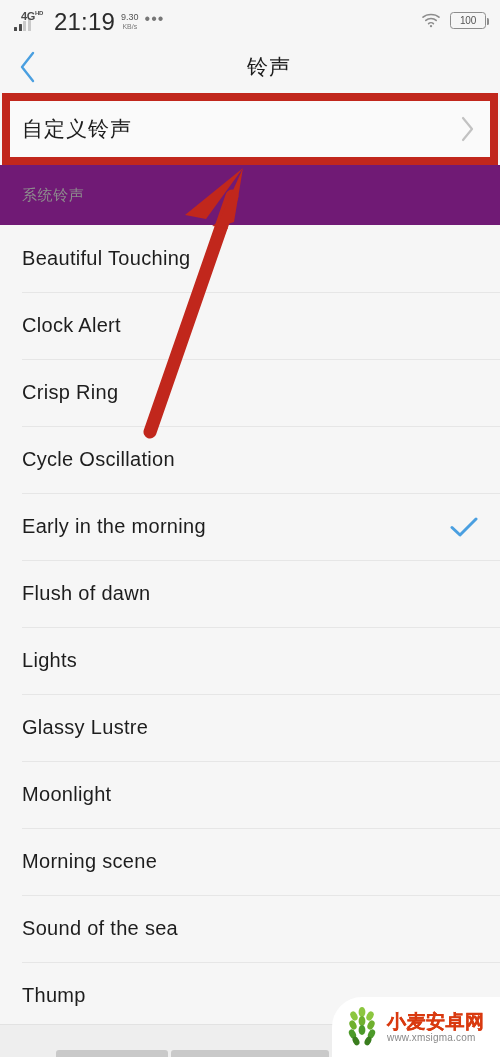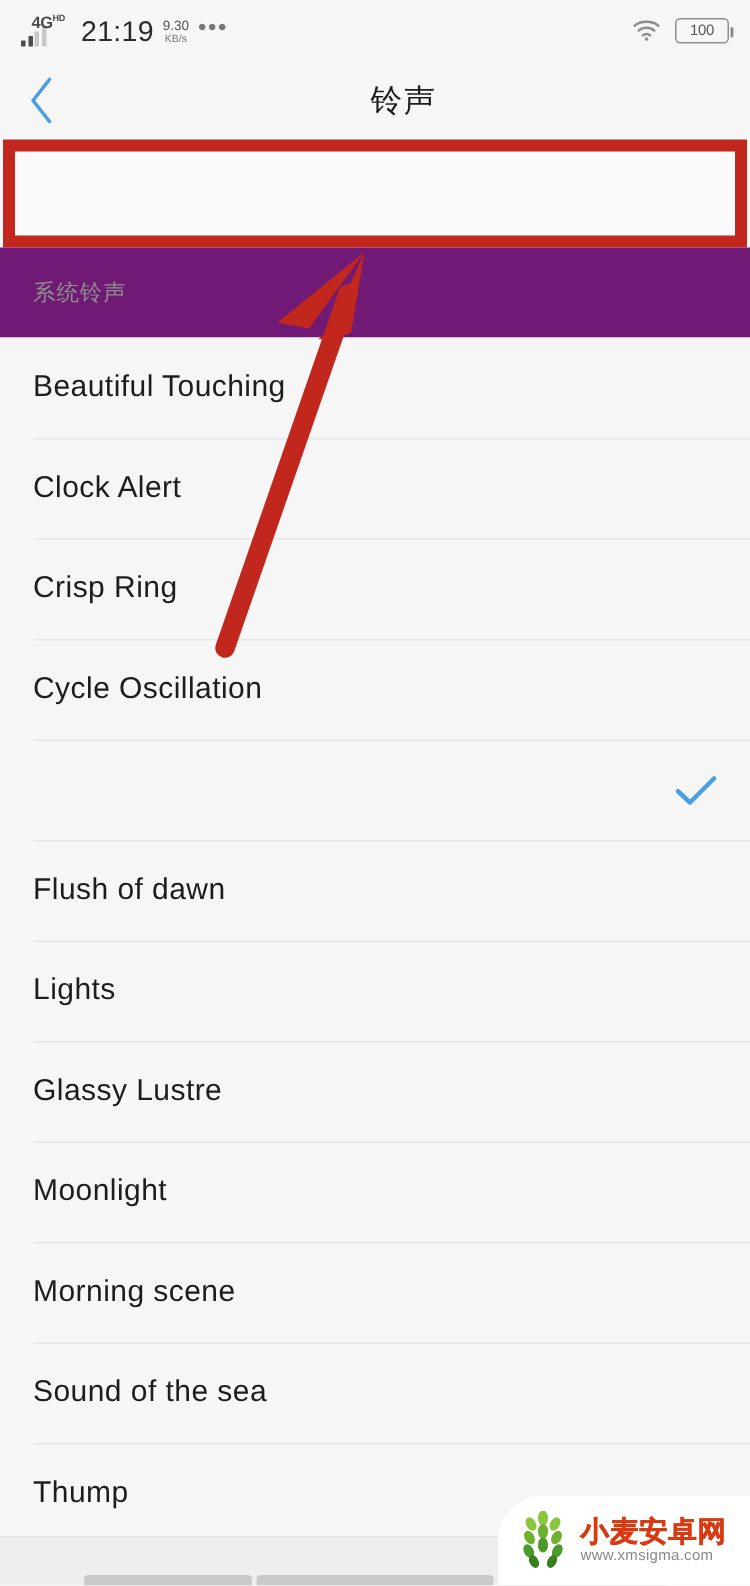--- a/index.html
+++ b/index.html
@@ -30,21 +30,21 @@
     font-size:11px; font-weight:bold; color:#4a4a4a;
     letter-spacing:-0.3px; line-height:11px;
   }
   .sig-net sup { font-size:6px; vertical-align:super; }
   .sig-bars { position:absolute; left:0; bottom:1px; display:flex; align-items:flex-end; gap:1.5px; }
   .sig-bars i { display:block; width:3px; background:#4a4a4a; border-radius:.5px; }
   .sig-bars i:nth-child(1){ height:4px; }
   .sig-bars i:nth-child(2){ height:7px; }
   .sig-bars i:nth-child(3){ height:10px; background:#c9c9c9; }
   .sig-bars i:nth-child(4){ height:13px; background:#c9c9c9; }
-  .sb-time { font-size:19px; color:#2b2b2b; letter-spacing:0.2px; line-height:20px; }
+  .sb-time { font-size:24px; color:#2b2b2b; letter-spacing:0.2px; line-height:20px; }
   .sb-speed { display:flex; flex-direction:column; align-items:center; line-height:9px; margin-bottom:1px; }
   .sb-speed .v { font-size:9px; color:#555; }
   .sb-speed .u { font-size:7px; color:#777; }
   .sb-dots { font-size:16px; color:#777; letter-spacing:1px; margin-bottom:4px; }
   .sb-right { margin-left:auto; display:flex; align-items:center; gap:9px; }
   .wifi-icon { width:20px; height:16px; }
   .batt {
     width:36px; height:17px;
     border:1.6px solid #8d8d8d; border-radius:3.5px;
     display:flex; align-items:center; justify-content:center;
@@ -205,39 +205,46 @@
   <div class="header">
     <div class="back-btn">
       <svg width="22" height="34" viewBox="0 0 22 34">
         <path d="M16 3 L5 17 L16 31" stroke="#4a9fe0" stroke-width="2.4" fill="none" stroke-linecap="round" stroke-linejoin="round"></path>
       </svg>
     </div>
     <div class="page-title">铃声</div>
   </div>
 
   <div class="redbox"></div>
+  <div class="custom-row">
+    <div class="custom-label">自定义铃声</div>
+    <svg class="chev-right" width="16" height="28" viewBox="0 0 16 28">
+      <path d="M3 3 L12 14 L3 25" stroke="#c2c2c2" stroke-width="2.2" fill="none" stroke-linecap="round" stroke-linejoin="round"></path>
+    </svg>
+  </div>
 
   <div class="section-head">
     <span>系统铃声</span>
   </div>
 
   <div class="list" id="ringtone-list">
       <div class="row">
         <div class="row-label">Beautiful Touching</div>
       </div>
       <div class="row">
         <div class="row-label">Clock Alert</div>
       </div>
       <div class="row">
         <div class="row-label">Crisp Ring</div>
       </div>
       <div class="row">
         <div class="row-label">Cycle Oscillation</div>
       </div>
       <div class="row">
+        <div class="row-label">Early in the morning</div>
         <svg class="check" width="28" height="22" viewBox="0 0 28 22">
           <path d="M2 11.5 L10 19 L26 3" stroke="#4a9fe0" stroke-width="3" fill="none" stroke-linecap="round" stroke-linejoin="round"></path>
         </svg>
       </div>
       <div class="row">
         <div class="row-label">Flush of dawn</div>
       </div>
       <div class="row">
         <div class="row-label">Lights</div>
       </div>

